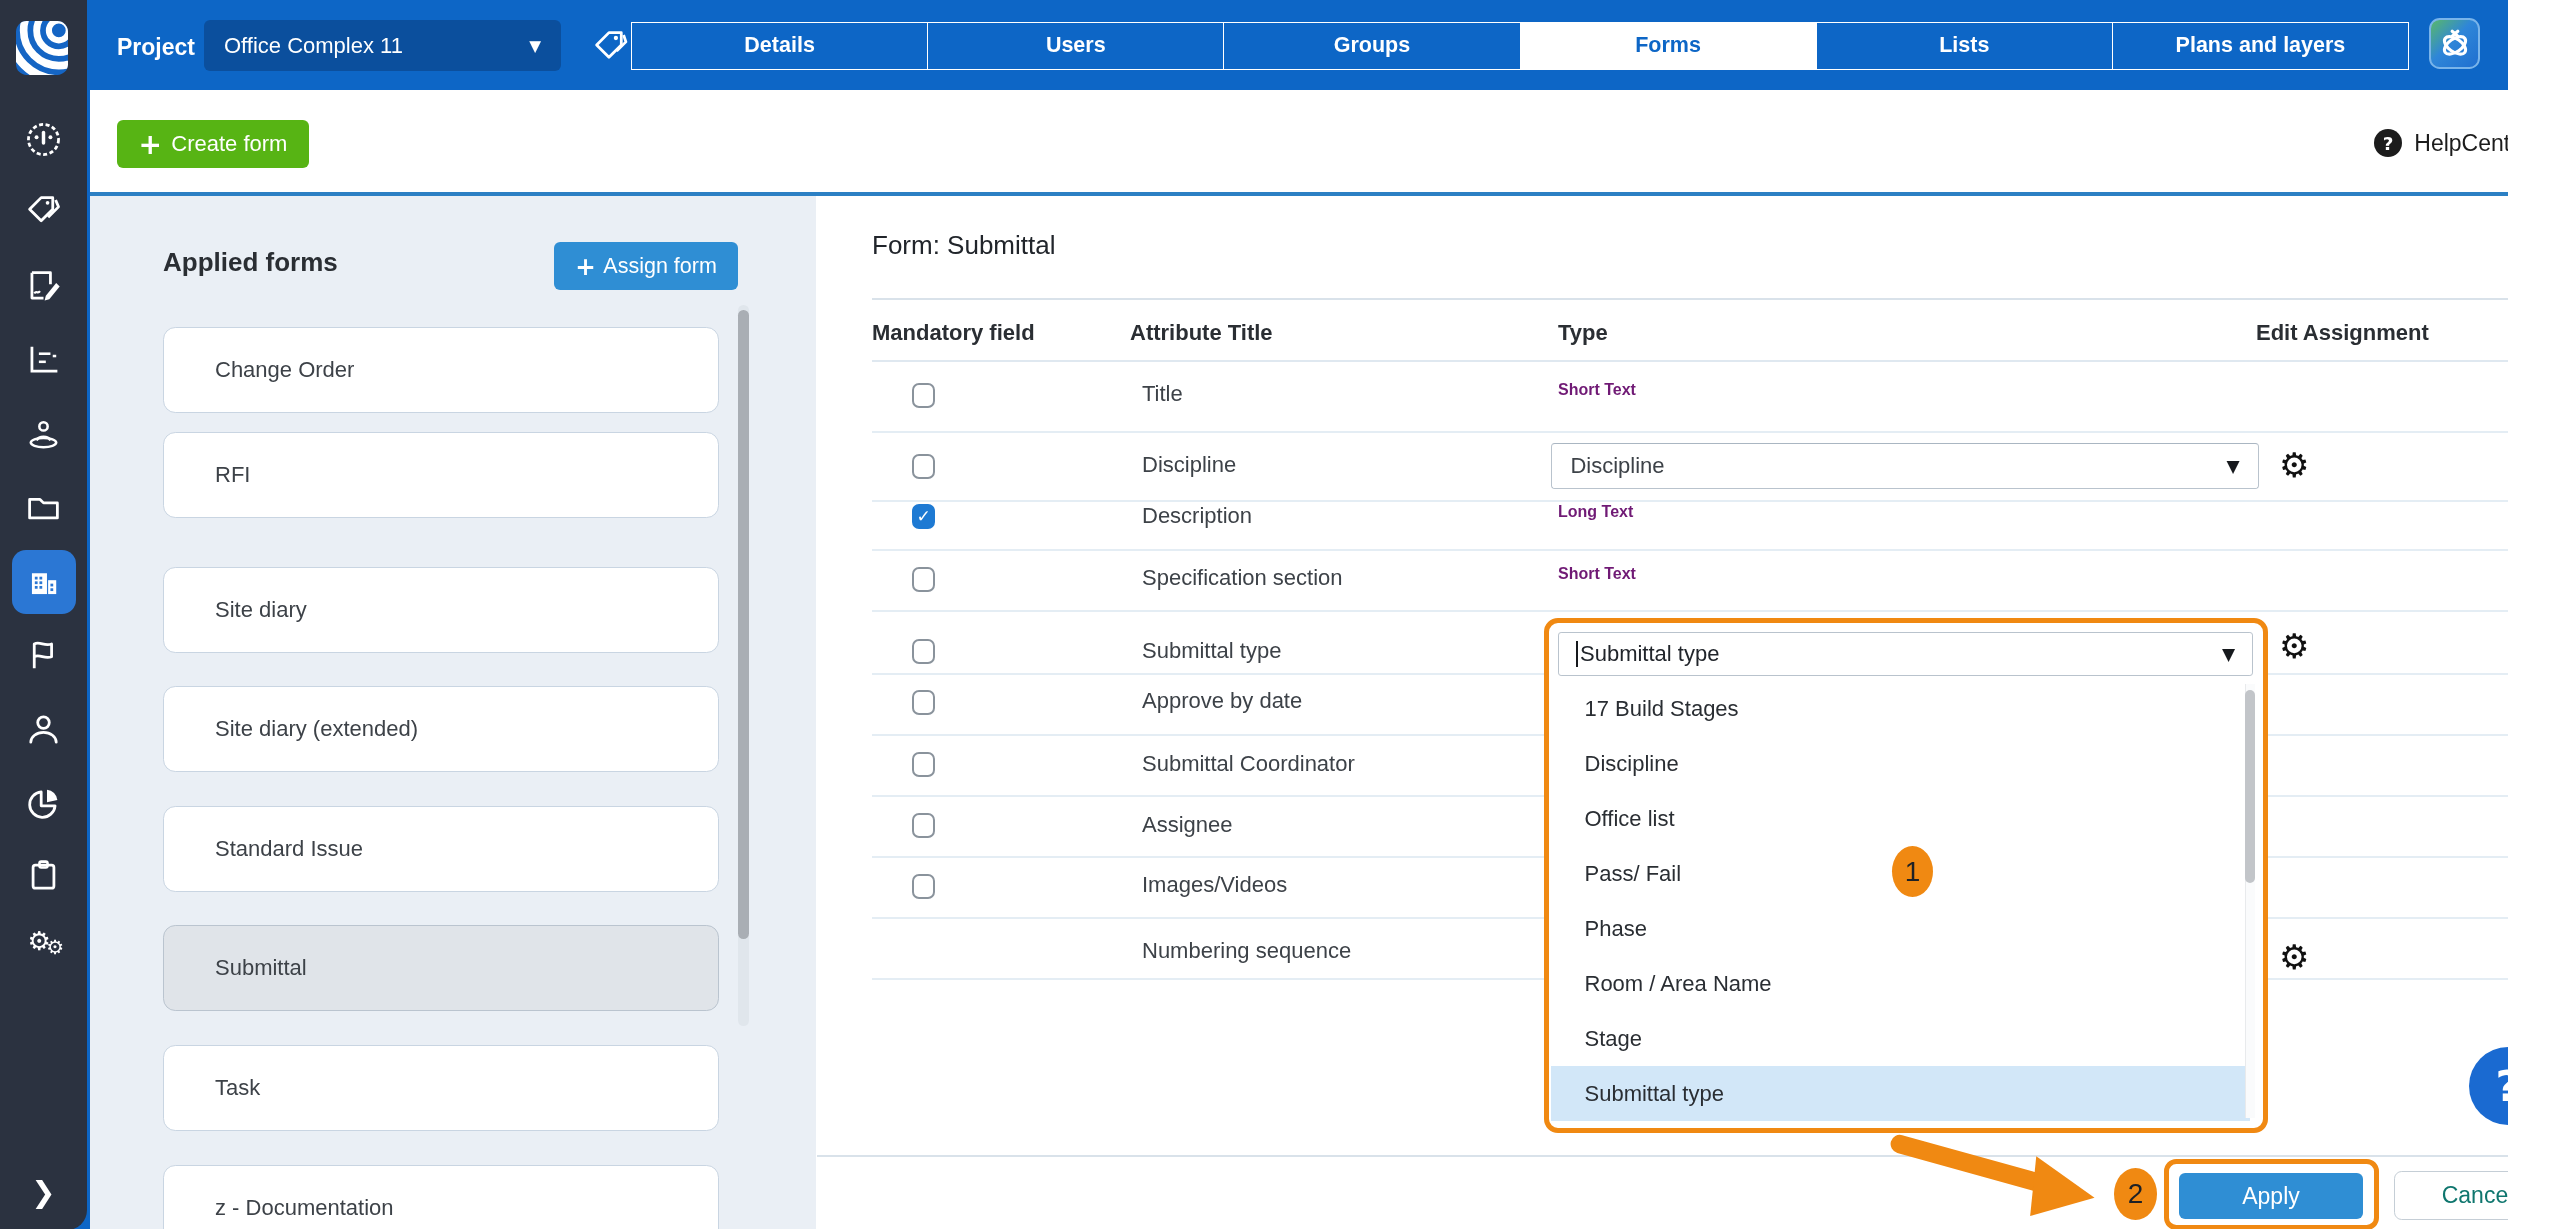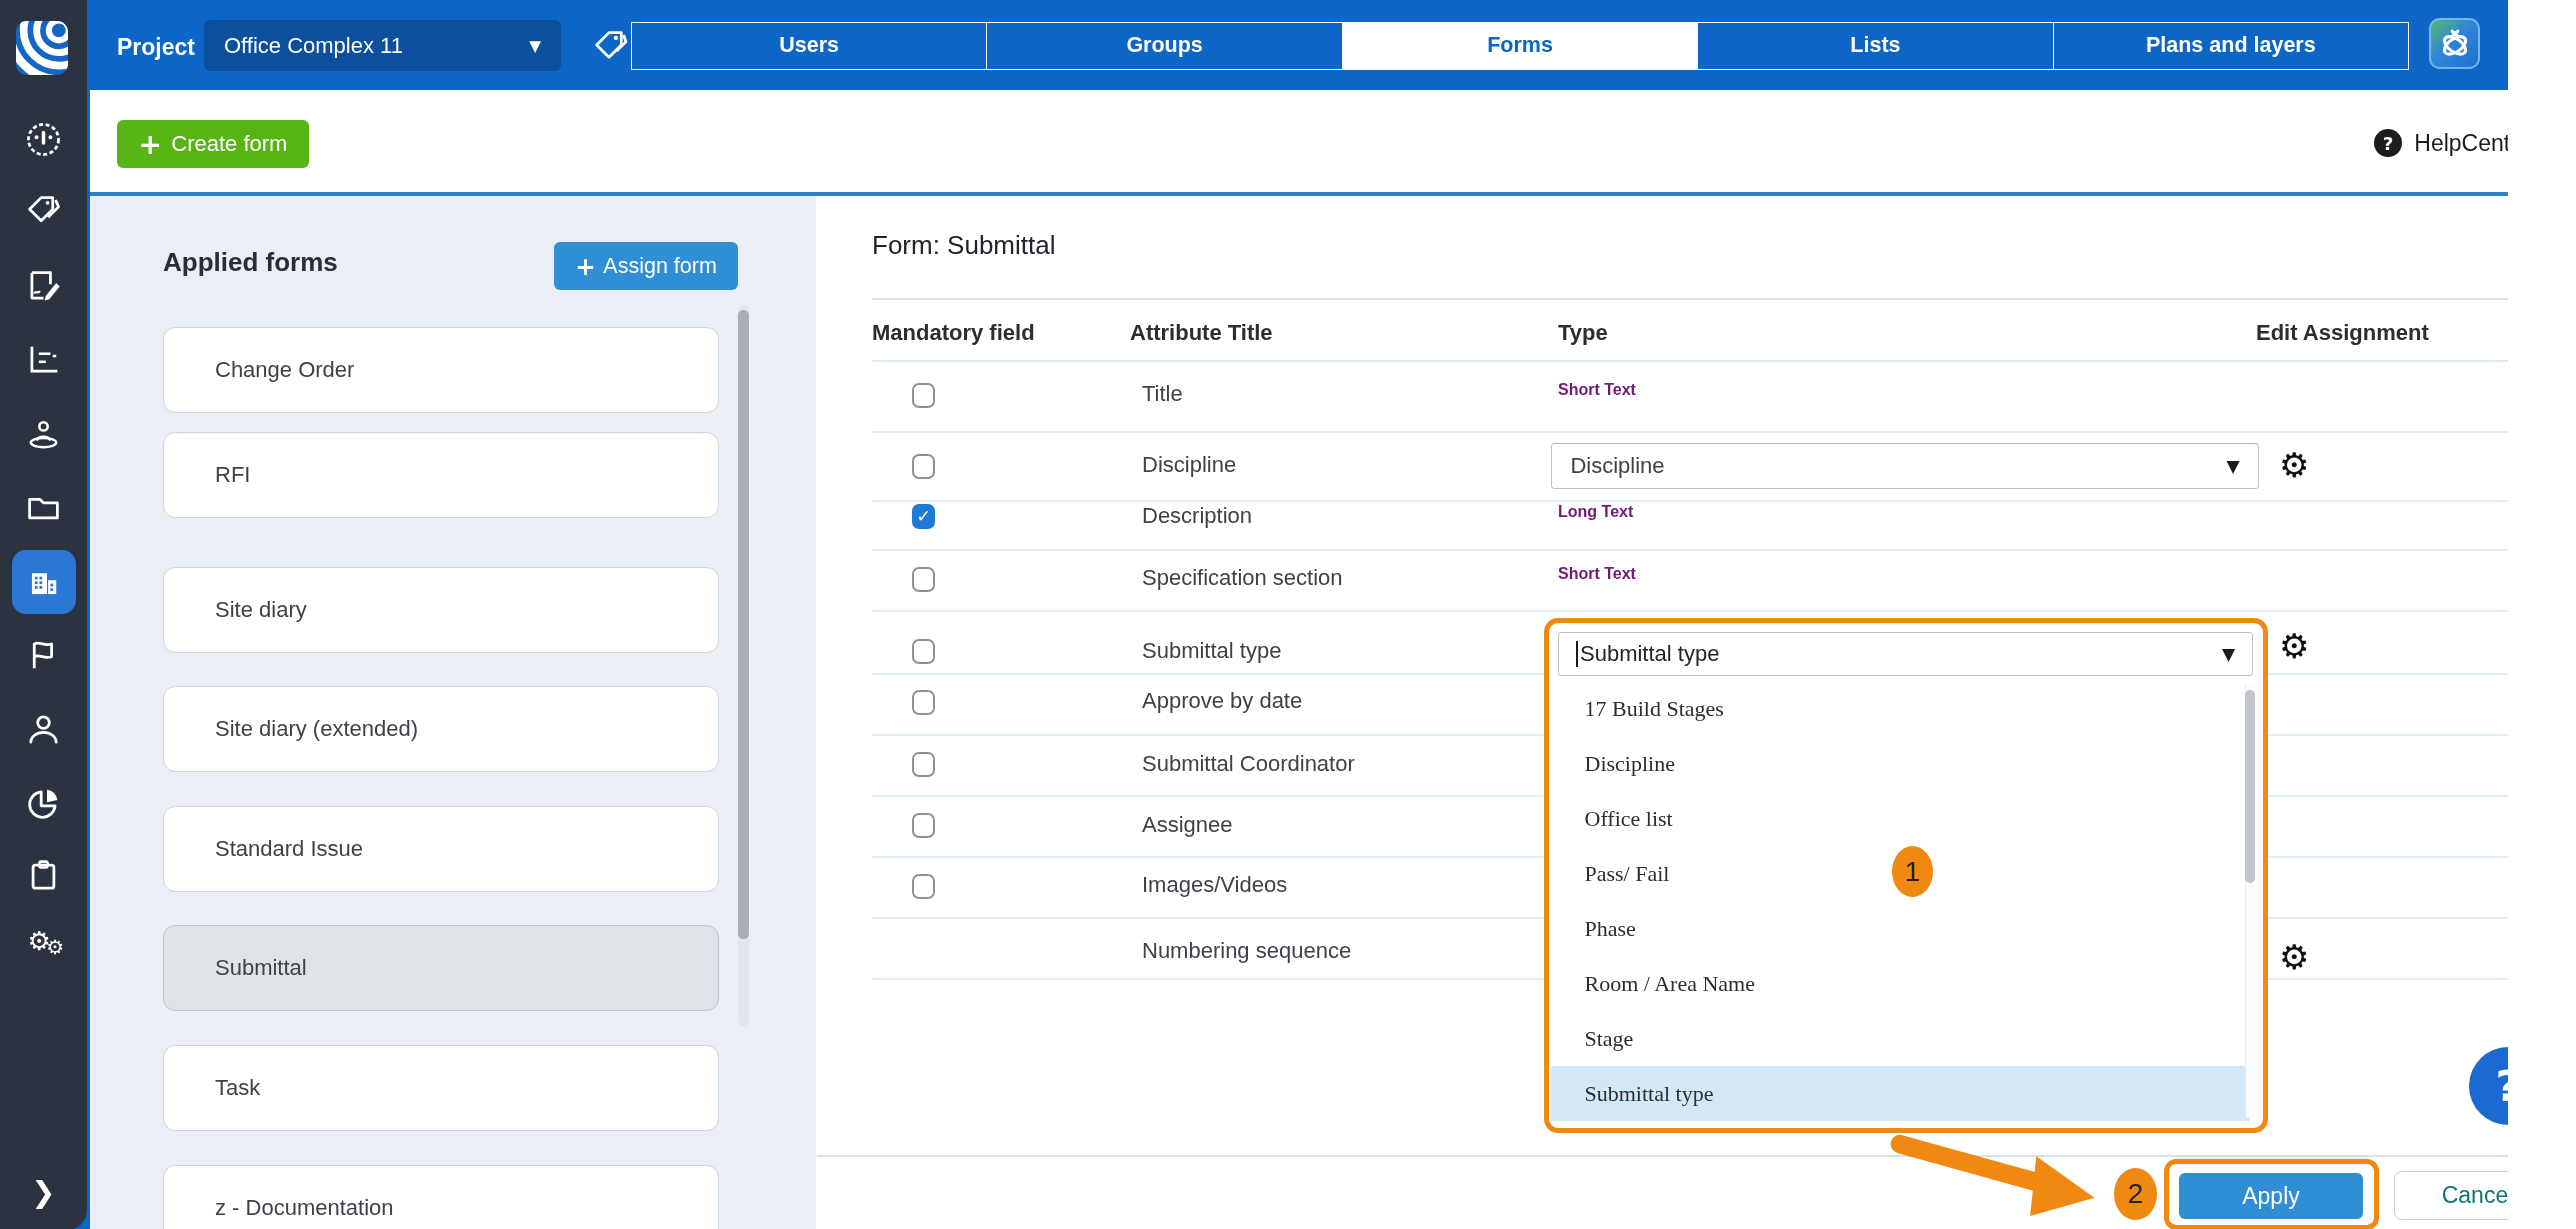--- a/index.html
+++ b/index.html
@@ -53,21 +53,21 @@
   .select { left:1551px; width:708px; height:46px; background:#fff; border:1.5px solid #b9c3cd; border-top-color:#aab6c2; border-radius:3.8px; display:flex; align-items:center; padding:0 18.4px; font-size:22px; color:#3d4248; cursor:pointer; }
   .select .caret { margin-left:auto; color:#16191d; font-size:17px; }
   .gearbtn { width:35px; height:35px; color:#111; font-size:34px; line-height:34px; cursor:pointer; }
 
   
   .combo { left:1544px; top:618px; width:724px; height:515px; border:5.4px solid #f08912; border-radius:14px; background:#ffffff; }
   .combo-input { position:absolute; left:9.2px; top:9.2px; width:695px; height:44px; border:1.5px solid #b9c3cd; border-radius:3.1px; display:flex; align-items:center; padding:0 17px; font-size:22px; color:#21252b; background:#fff; cursor:text; }
   .cursorbar { display:inline-block; width:1.5px; height:26px; background:#16191d; margin-right:2.3px; }
   .combo-input .caret { margin-left:auto; color:#16191d; font-size:17px; }
   .optlist { position:absolute; left:1.5px; top:58px; width:699px; height:449px; overflow:hidden; }
-  .opt { height:55px; display:flex; align-items:center; padding-left:34px; font-size:22px; color:#2a2e33; cursor:pointer; background:#fff;font-family:Liberation Serif, serif; }
+  .opt { height:55px; display:flex; align-items:center; padding-left:34px; font-size:22px; color:#2a2e33; cursor:pointer; background:#fff; }
   .opt.hl { background:#d2e7f8; }
   .ol-track { position:absolute; right:7.7px; top:61px; width:10.7px; height:434px; background:#fafbfc; border-left:1.5px solid #e8eaec; }
   .ol-thumb { position:absolute; right:7.7px; top:67px; width:10.7px; height:193px; background:#c2c5c9; border-radius:5.4px; cursor:grab; }
 
   
   .badge { background:#f08912; border-radius:50%; display:flex; align-items:center; justify-content:center; color:#1d2126; font-size:28px; }
   
   .footline { left:817px; top:1155px; width:1760px; height:2.3px; background:#d9e2ea; }
   .apply-outline { left:2164px; top:1159px; width:215px; height:71px; border:5.4px solid #f08912; border-radius:12.3px; }
   .btn-apply { left:2179px; top:1173px; width:184px; height:46px; background:#2f8ed4; border-radius:6.1px; color:#fff; font-size:23px; display:flex; align-items:center; justify-content:center; cursor:pointer; }
@@ -91,20 +91,21 @@
   <div class="abs proj-dd">
     <span>Office Complex 11</span>
     <span class="caret glyph">▼</span>
   </div>
   <svg class="abs" style="left:592px;top:28px" width="37" height="37" viewBox="0 0 24 24">
     <path d="M3 11 L11 3 H19 V11 L11 19 Z" fill="none" stroke="#fff" stroke-width="1.8" stroke-linejoin="round"></path>
     <circle cx="15.5" cy="6.5" r="1.4" fill="#fff"></circle>
     <path d="M20.5 4.5 L22 9 L16 15" fill="none" stroke="#fff" stroke-width="1.8" stroke-linejoin="round"></path>
   </svg>
   <div class="abs tabs">
+    <div class="tab">Details</div>
     <div class="tab">Users</div>
     <div class="tab">Groups</div>
     <div class="tab active">Forms</div>
     <div class="tab">Lists</div>
     <div class="tab">Plans and layers</div>
   </div>
   <div class="abs appcube">
     <svg width="34" height="34" viewBox="0 0 24 24">
       <ellipse cx="12" cy="13" rx="8.5" ry="4.6" transform="rotate(35 12 13)" fill="none" stroke="#fff" stroke-width="2.2"></ellipse>
       <ellipse cx="12" cy="13" rx="8.5" ry="4.6" transform="rotate(-35 12 13)" fill="none" stroke="#fff" stroke-width="2.2"></ellipse>

